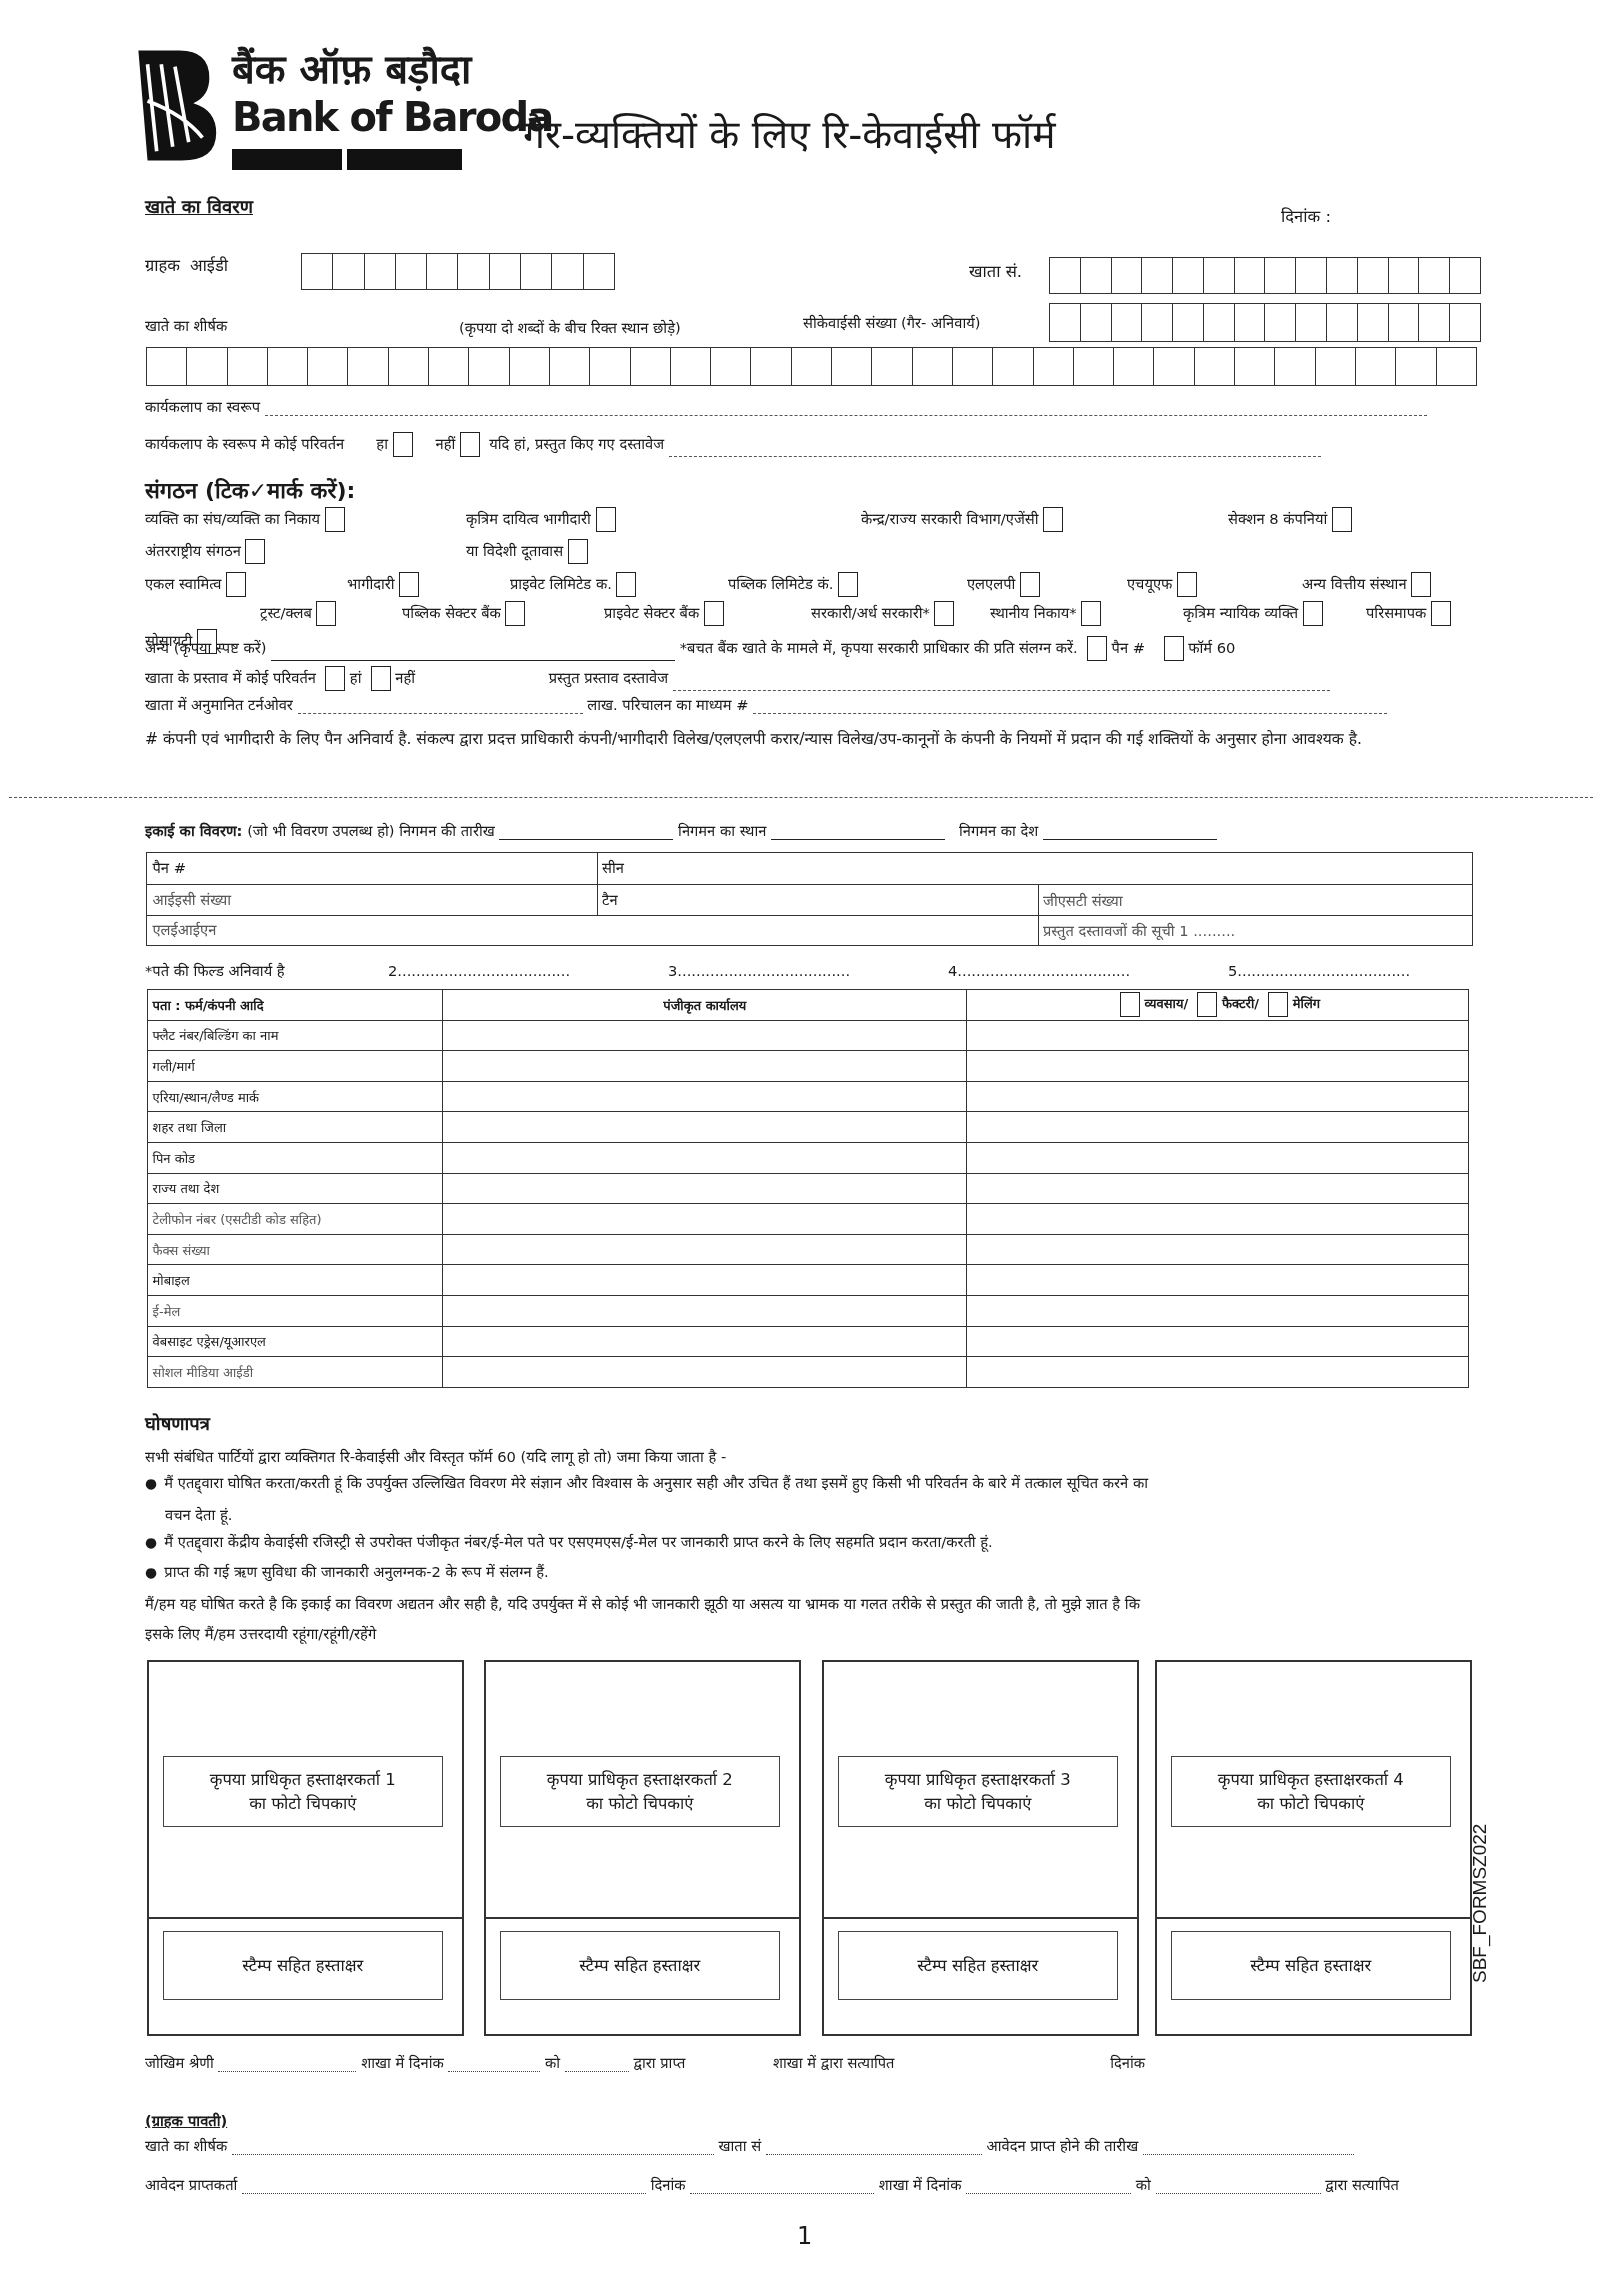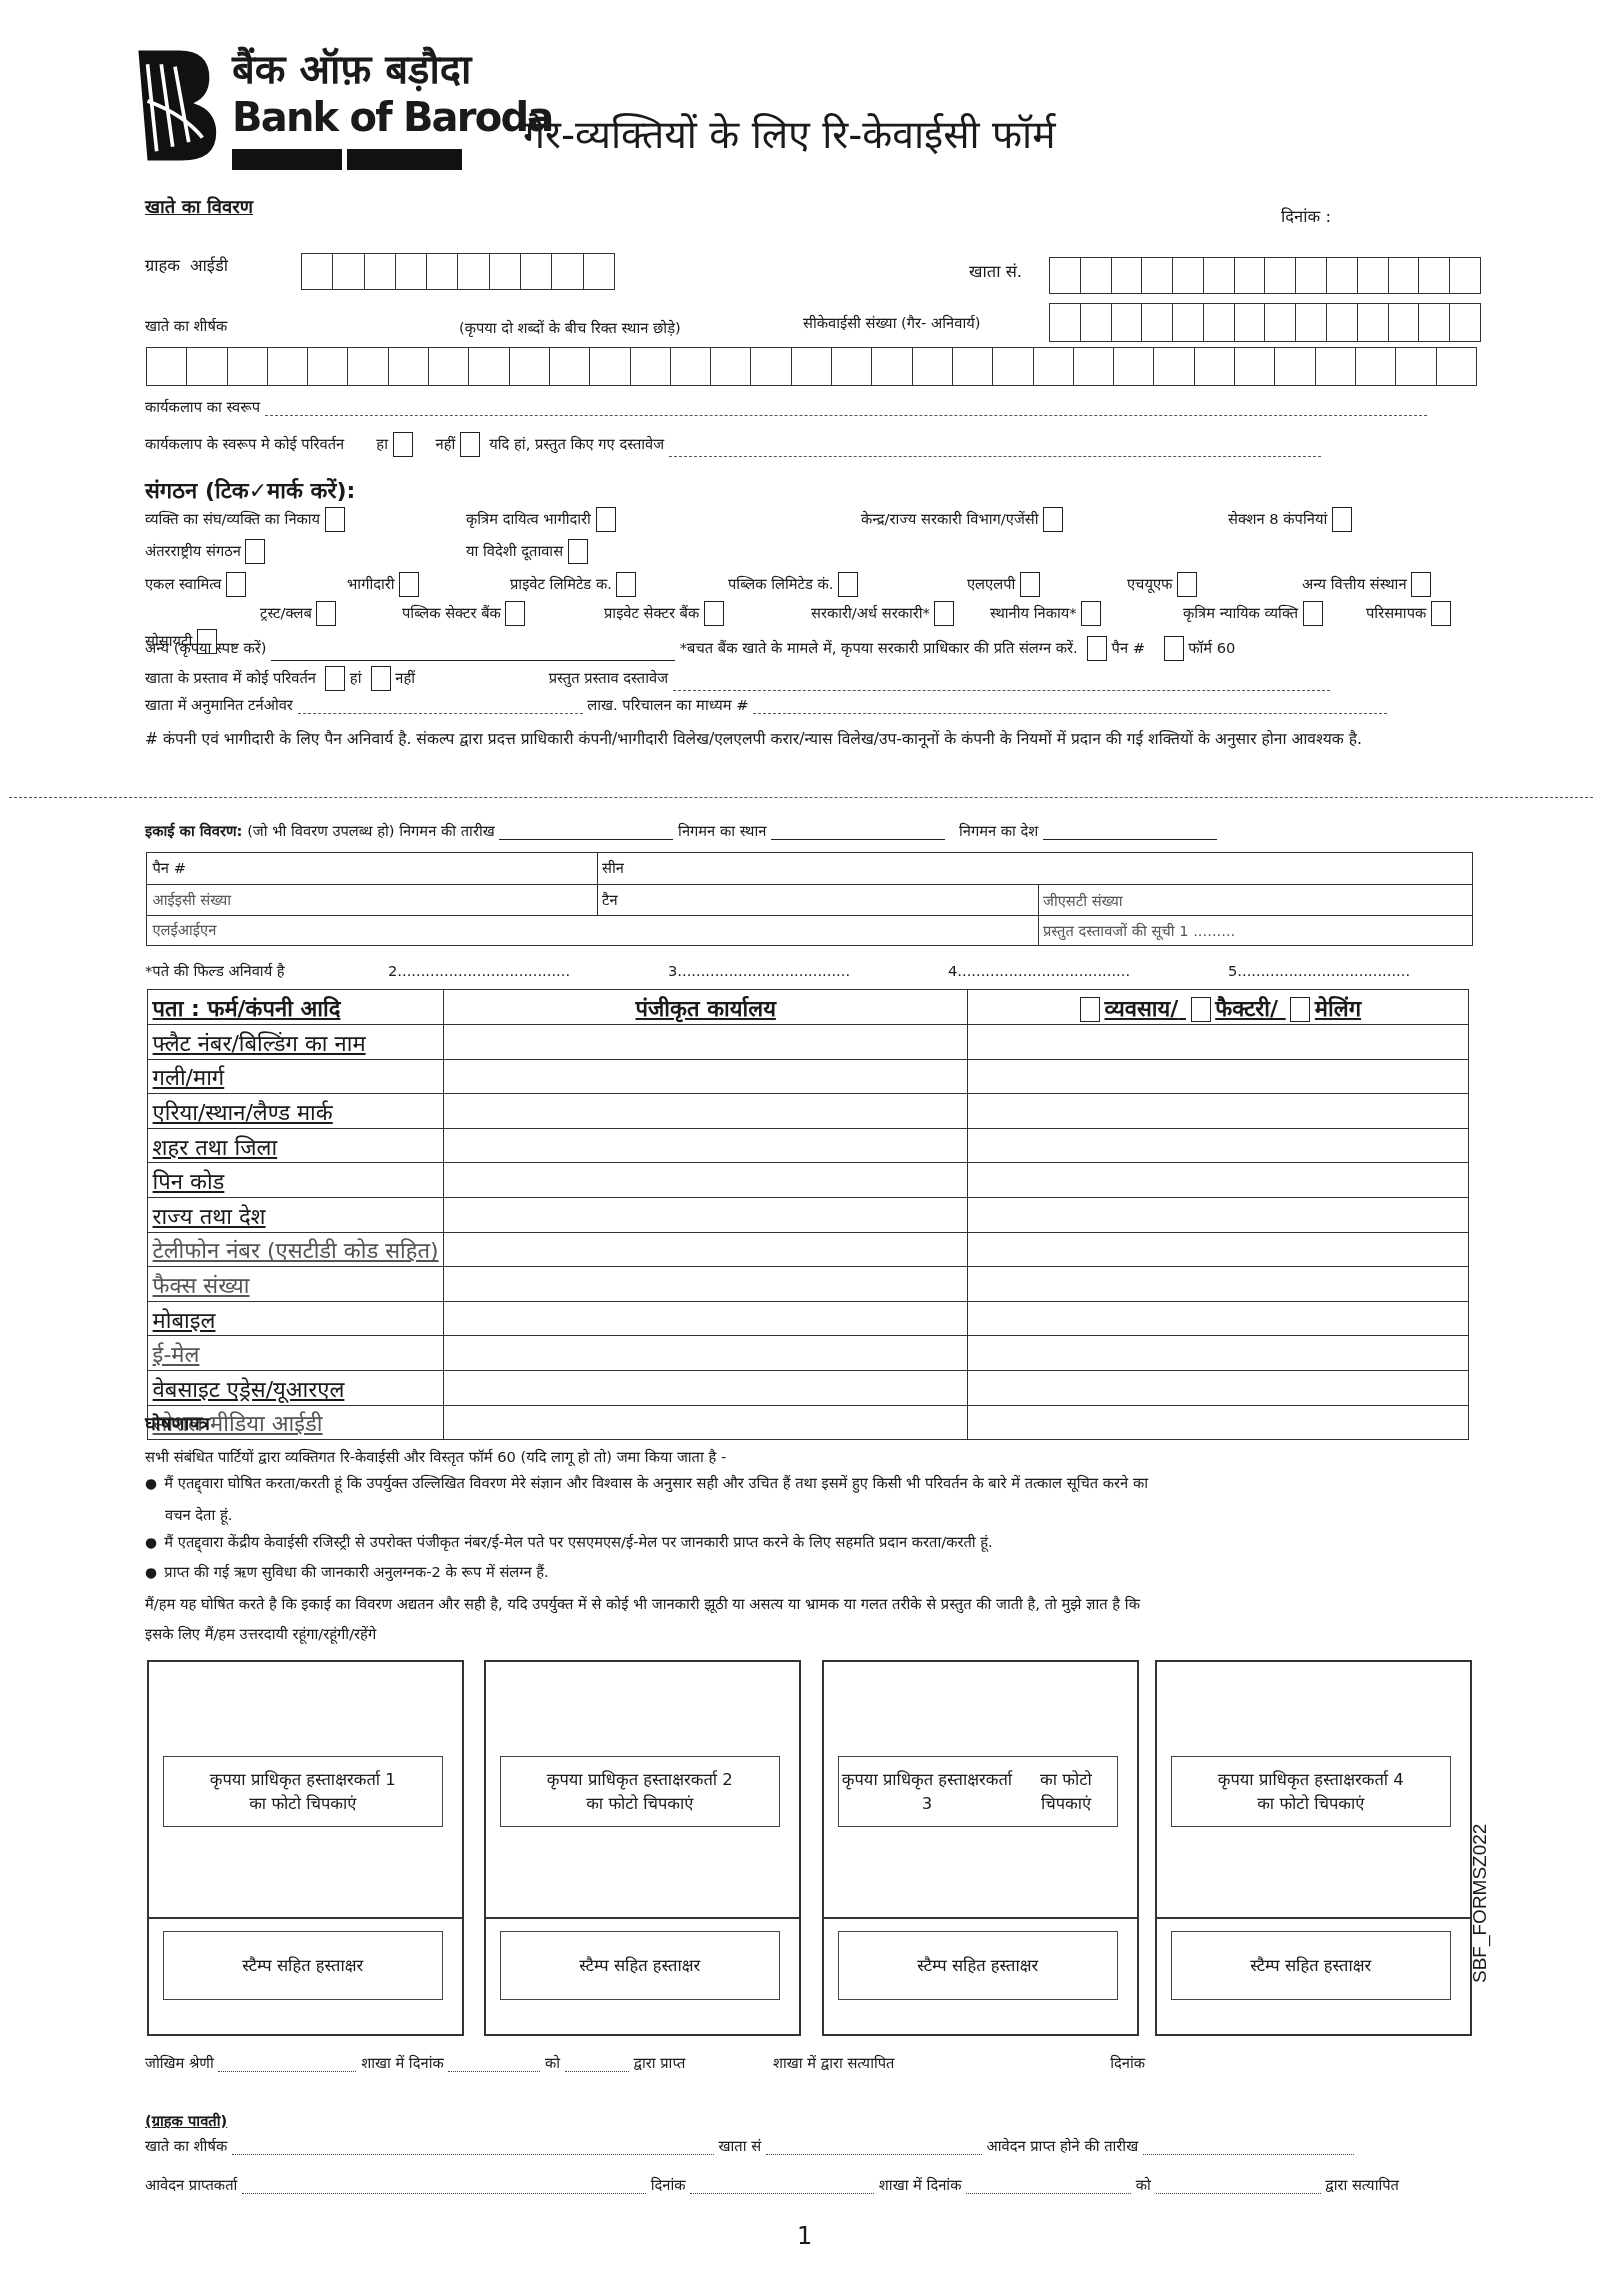--- a/index.html
+++ b/index.html
@@ -10,21 +10,21 @@
   .t-sm{font-size:14.7px;line-height:18.4px;white-space:nowrap;}
   .bold{font-weight:bold;}
   .u{text-decoration:underline;}
   .cb{display:inline-block;width:20px;height:25px;border:1.4px solid #222;vertical-align:middle;margin:0 4.6px;box-sizing:border-box;}
   .dots{display:inline-block;border-bottom:1.8px dotted #444;height:13.8px;vertical-align:bottom;}
   .dash{display:inline-block;border-bottom:1.4px dashed #555;height:13.8px;vertical-align:bottom;}
   .line{display:inline-block;border-bottom:1.8px solid #222;height:13.8px;vertical-align:bottom;}
   .boxrow{display:flex;border:1.4px solid #333;border-right:none;box-sizing:border-box;}
   .boxrow .cell{border-right:1.4px solid #333;box-sizing:border-box;height:100%;}
   table.grid{border-collapse:collapse;position:absolute;}
-  table.grid td{border:1.4px solid #333;font-size:22px;padding:1.8px 4.6px;height:26px;vertical-align:middle;white-space:nowrap;text-decoration:underline;}
+  table.grid td{border:1.4px solid #333;font-size:13px;padding:1.8px 4.6px;height:26px;vertical-align:middle;white-space:nowrap;}
   .sigcol{position:absolute;border:2.3px solid #333;box-sizing:border-box;}
   .inner{position:absolute;border:1.4px solid #444;box-sizing:border-box;text-align:center;font-size:16.5px;line-height:24px;display:flex;align-items:center;justify-content:center;}
   .bullet::before{content:"\25CF";margin-right:7.3px;font-size:13.8px;}
 </style>
 </head>
 <body>
 
 <div class="abs" style="left:129px;top:41px;width:358px;height:138px;">
   <svg width="92" height="119" viewBox="0 0 200 260" style="position:absolute;left:0;top:4.6px;">
     <path d="M20 10 L110 10 Q175 10 175 70 Q175 110 140 125 Q190 140 190 190 Q190 250 115 250 L40 250 Z" fill="#111"></path>
@@ -328,21 +328,21 @@
     </div>
     <div class="sigcol" style="left: 484px; top: 1660px; width: 317px; height: 376px;">
       <div class="inner" style="left: 13.8px; top: 94px; width: 280px; height: 71px; flex-direction: column;">
         <div>कृपया प्राधिकृत हस्ताक्षरकर्ता 2</div>
         <div>का फोटो चिपकाएं</div>
       </div>
       <div class="abs" style="left: 0px; top: 255px; width: 100%; border-top: 2.3px solid rgb(51, 51, 51);"></div>
       <div class="inner" style="left: 13.8px; top: 269px; width: 280px; height: 69px;">स्टैम्प सहित हस्ताक्षर</div>
     </div>
     <div class="sigcol" style="left: 822px; top: 1660px; width: 317px; height: 376px;">
-      <div class="inner" style="left: 13.8px; top: 94px; width: 280px; height: 71px; flex-direction: row;">
+      <div class="inner" style="left: 13.8px; top: 94px; width: 280px; height: 71px; flex-direction: column;">
         <div>कृपया प्राधिकृत हस्ताक्षरकर्ता 3</div>
         <div>का फोटो चिपकाएं</div>
       </div>
       <div class="abs" style="left: 0px; top: 255px; width: 100%; border-top: 2.3px solid rgb(51, 51, 51);"></div>
       <div class="inner" style="left: 13.8px; top: 269px; width: 280px; height: 69px;">स्टैम्प सहित हस्ताक्षर</div>
     </div>
     <div class="sigcol" style="left: 1155px; top: 1660px; width: 317px; height: 376px;">
       <div class="inner" style="left: 13.8px; top: 94px; width: 280px; height: 71px; flex-direction: column;">
         <div>कृपया प्राधिकृत हस्ताक्षरकर्ता 4</div>
         <div>का फोटो चिपकाएं</div>

